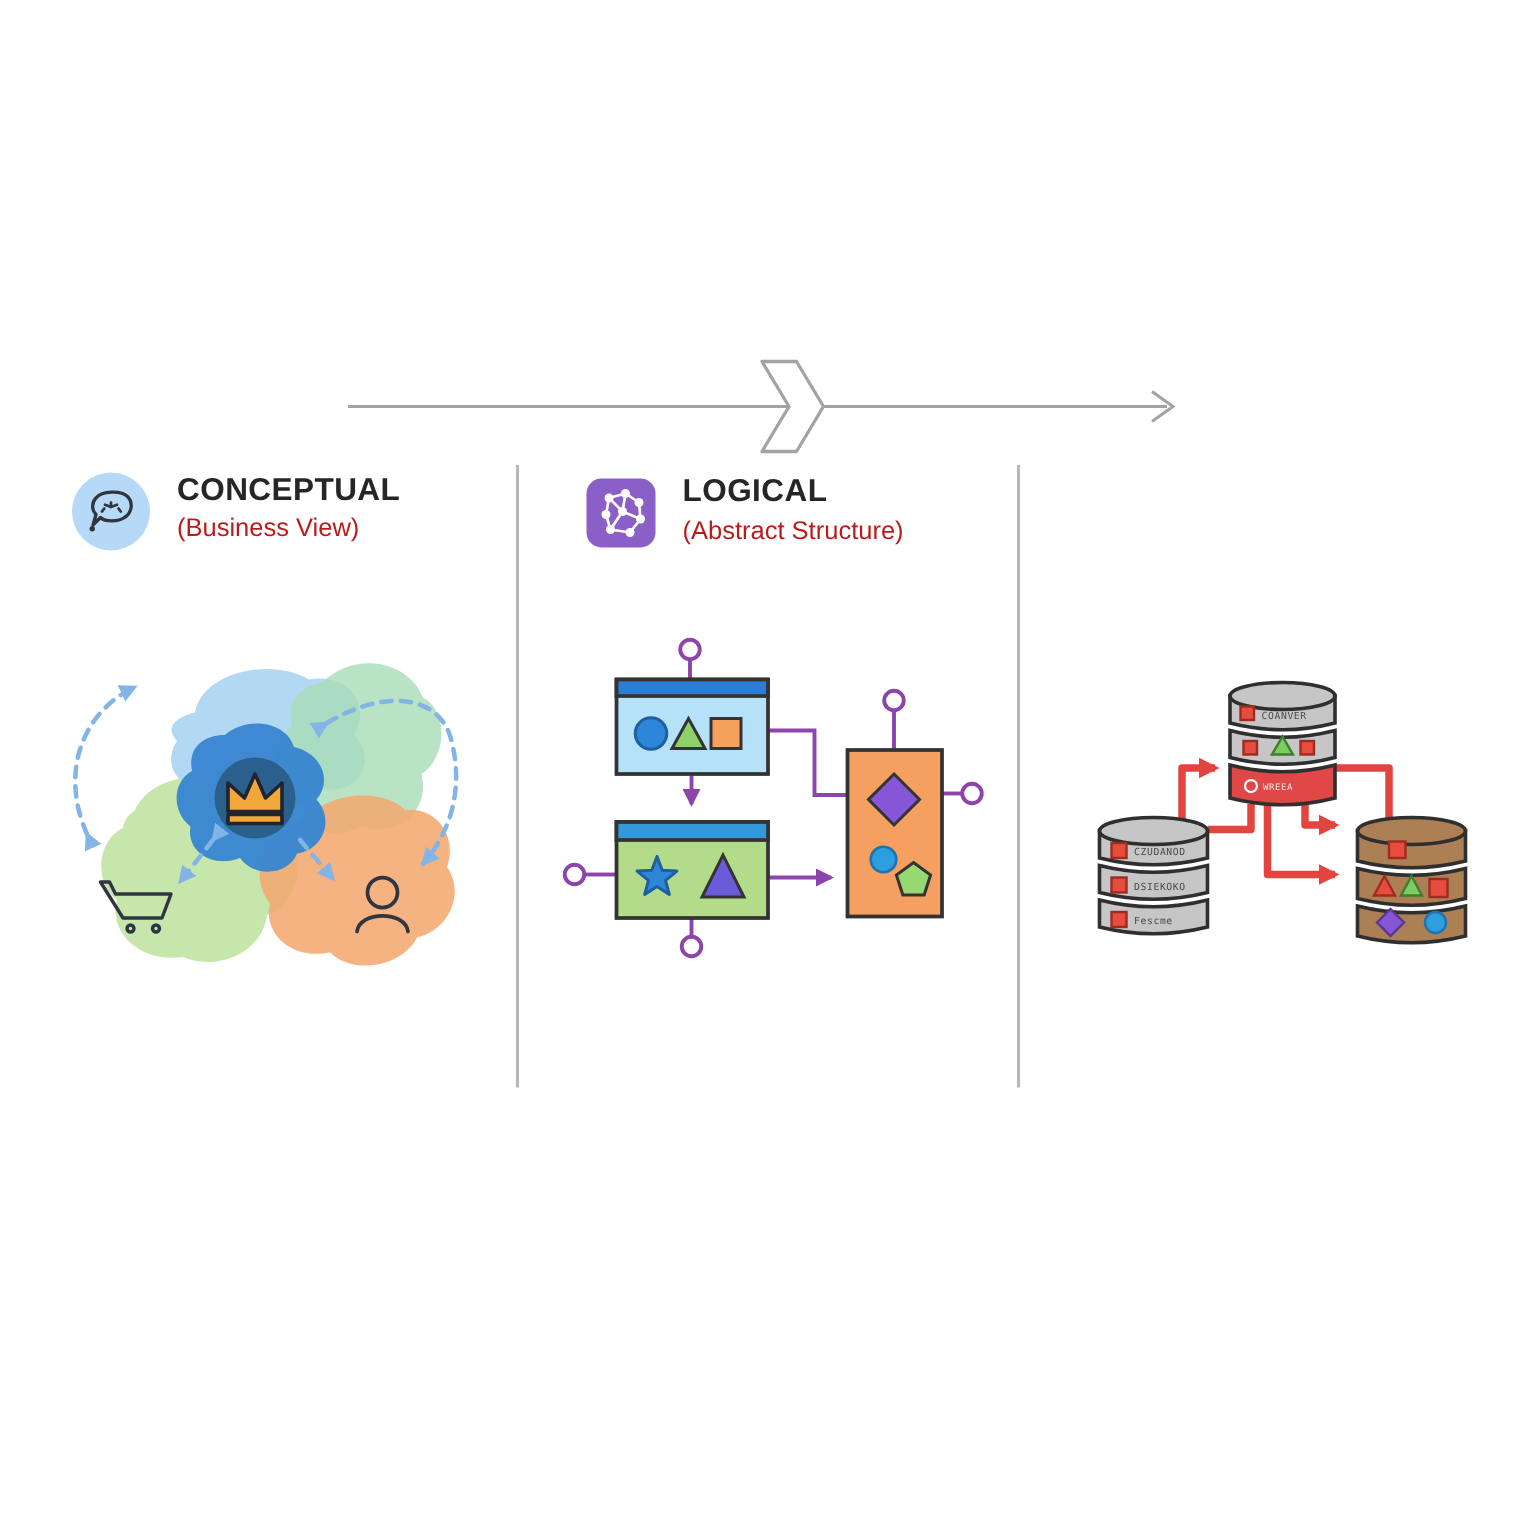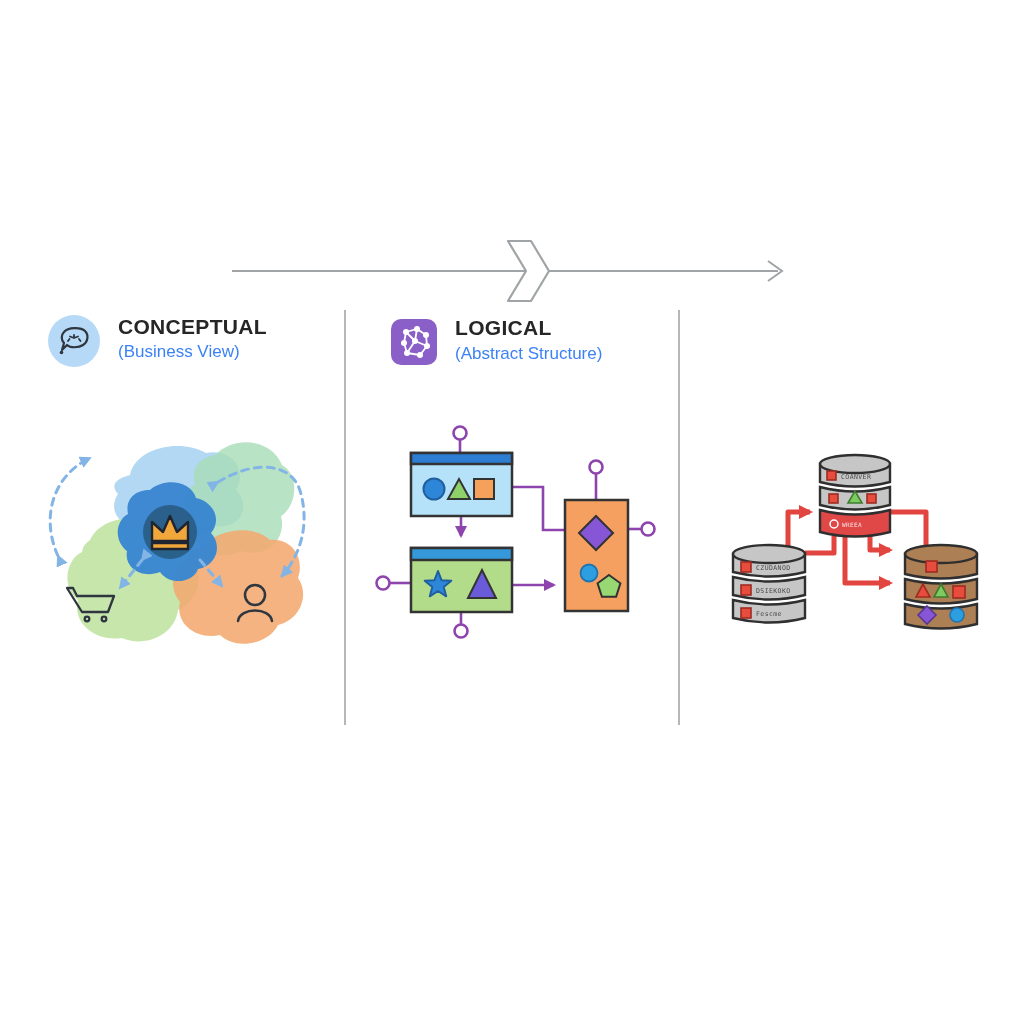--- a/index.html
+++ b/index.html
@@ -11,21 +11,21 @@
   .divider{position:absolute;top:310px;height:415px;width:2px;background:#b4b8bb;}
   .divider-1{left:344px;}
   .divider-2{left:678px;}
   .col-header{position:absolute;display:flex;align-items:flex-start;gap:18px;}
   .hicon{flex:0 0 auto;display:flex;align-items:center;justify-content:center;}
   .hicon.circle{width:52px;height:52px;border-radius:50%;background:#b5d9f6;}
   .hicon.square{width:46px;height:46px;border-radius:10px;background:#8a5fc7;margin-top:4px;}
   .hicon.plain{width:54px;height:54px;}
   .htext{display:flex;flex-direction:column;}
   .title{font-size:21px;font-weight:bold;color:#262626;letter-spacing:.3px;line-height:1.1;}
-  .subtitle{font-size:17px;color:#3b82f6;margin-top:4px;}
+  .subtitle{font-size:17px;color:#b91c1c;margin-top:4px;}
   svg text.dbrow{font-family:"DejaVu Sans Mono",monospace;font-size:6.5px;fill:#4a4a4a;letter-spacing:.4px;}
   svg text.dbrow-light{font-family:"DejaVu Sans Mono",monospace;font-size:6px;fill:#ffe3e3;letter-spacing:.4px;}
 </style>
 </head>
 <body>
 
 <div class="canvas">
 
   <svg class="abs" style="left:0;top:225px" width="1024" height="100" viewBox="0 0 1024 100">
     <line x1="232" y1="46" x2="778" y2="46" stroke="#a0a4a7" stroke-width="2"></line>

